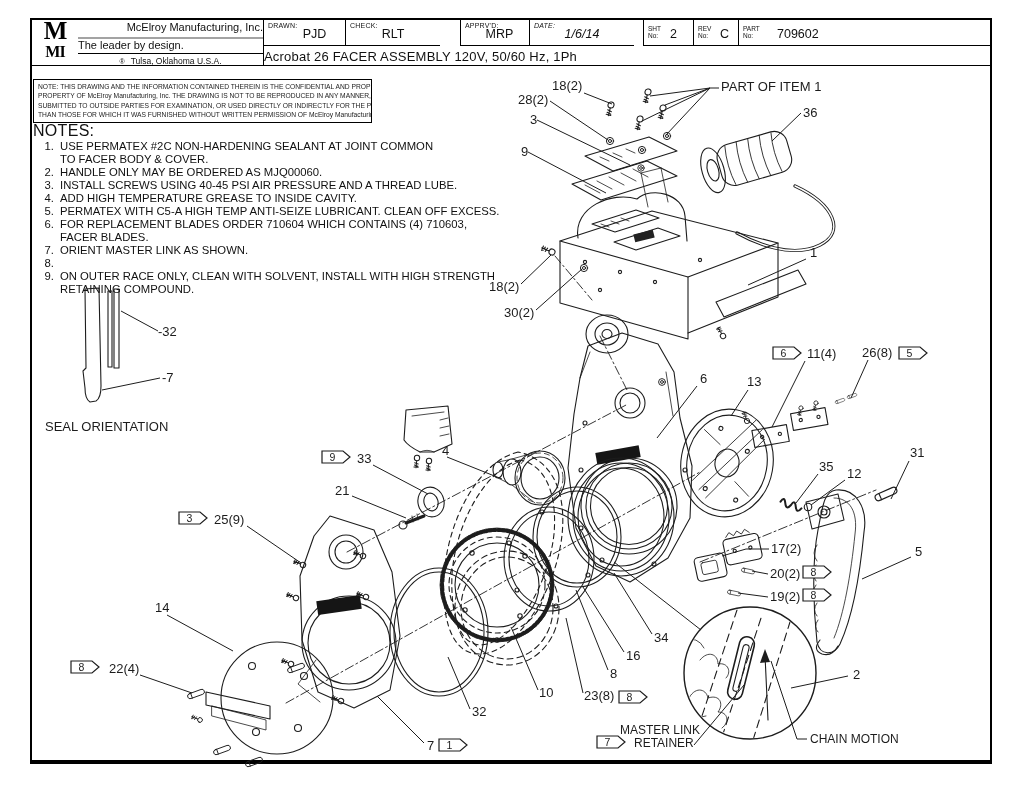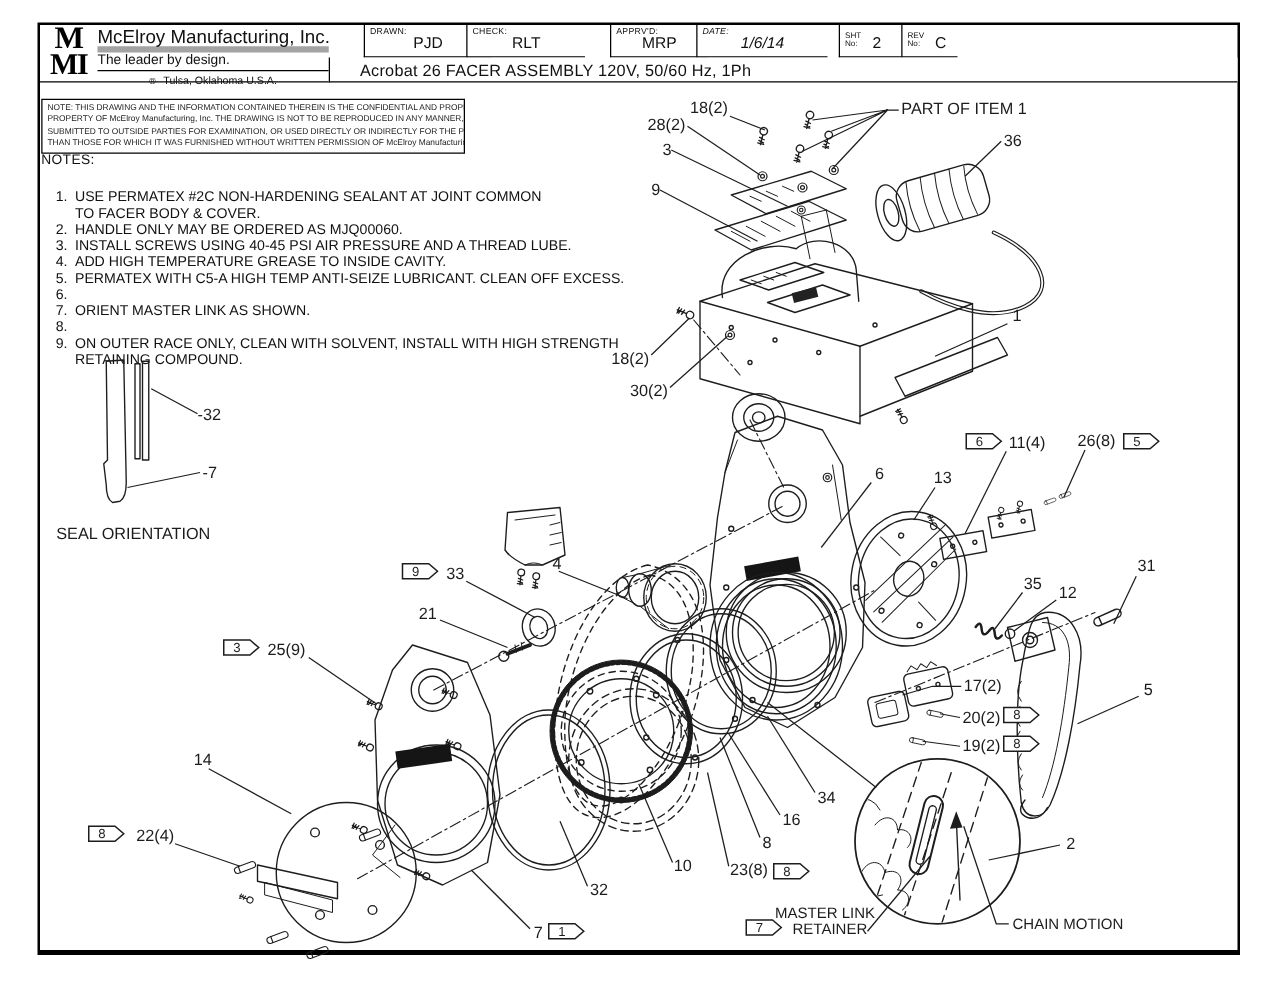--- a/index.html
+++ b/index.html
@@ -2,47 +2,47 @@
 <html><head>
 <meta charset="utf-8">
 <style>
   html,body{margin:0;padding:0;background:#fff;}
   .page{position:relative;width:1024px;height:792px;background:#fff;
         font-family:"Liberation Sans",sans-serif;color:#111;overflow:hidden;}
   .frame{position:absolute;left:30px;top:18px;width:962px;height:746px;
          border:2px solid #000;border-bottom-width:4px;box-sizing:border-box;}
   
   .hcell{position:absolute;top:20px;height:26px;box-sizing:border-box;
-         border-left:1.5px solid #000;border-bottom:1.5px solid #000;background:#fff;margin-left:28px;}
+         border-left:1.5px solid #000;border-bottom:1.5px solid #000;background:#fff;}
   .clabel{position:absolute;top:2px;left:4px;font-size:7px;letter-spacing:.2px;}
   .cvalue{position:absolute;top:7px;left:0;width:100%;text-align:center;font-size:12.5px;}
   .clabel2{position:absolute;top:5px;left:4px;font-size:6.5px;line-height:7px;}
   .cvalue2{position:absolute;top:7px;left:26px;font-size:12.5px;}
   .titlerow{position:absolute;left:263px;top:46px;width:727px;height:20px;box-sizing:border-box;
             border-left:1.5px solid #000;border-bottom:1.5px solid #000;
-            font-size:13px;padding:3px 0 0 24px;letter-spacing:.2px;background:#fff;}
+            font-size:13px;padding:3px 0 0 0;letter-spacing:.2px;background:#fff;}
   .company{position:absolute;left:32px;top:20px;width:231px;height:46px;box-sizing:border-box;
            border-bottom:1.5px solid #000;background:#fff;}
   .logo{position:absolute;left:2px;top:0;width:42px;height:46px;text-align:center;
         font-family:"Liberation Serif",serif;font-weight:bold;color:#000;letter-spacing:-1px;}
   .logo .l1{font-size:25px;line-height:22px;}
-  .logo .l2{font-size:24px;line-height:20px;}
+  .logo .l2{font-size:16px;line-height:20px;}
   .coright{position:absolute;left:46px;top:0;width:185px;}
-  .co1{height:16px;font-size:15px;text-align:left;border-bottom:5px solid #a3a3a3;
+  .co1{height:16px;font-size:11px;text-align:right;border-bottom:2px solid #a3a3a3;
        padding-top:1px;white-space:nowrap;}
   .co2{height:14px;font-size:11px;text-align:left;border-bottom:1px solid #000;white-space:nowrap;}
   .co3{height:13px;font-size:8.5px;text-align:center;padding-top:2px;white-space:nowrap;}
   .co3 .rmark{font-size:7px;margin-right:6px;}
   
   .confnote{position:absolute;left:33px;top:79px;width:339px;height:44px;box-sizing:border-box;
             border:1.3px solid #000;padding:2px 4px;font-size:6.7px;line-height:9.4px;
             white-space:nowrap;overflow:hidden;color:#222;background:#fff;}
   
   .notes{position:absolute;left:33px;top:122px;width:470px;}
-  .nhead{font-size:11px;letter-spacing:.3px;margin-bottom:18px;}
+  .nhead{font-size:16px;letter-spacing:.3px;margin-bottom:0;}
   .note{display:flex;font-size:11.3px;line-height:13px;}
   .nnum{width:21px;text-align:right;margin-right:6px;flex:none;}
   .ntxt{white-space:pre-line;}
   
   svg.draw{position:absolute;left:0;top:0;}
   .d{stroke:#1d1d1d;stroke-width:1.1;fill:none;stroke-linecap:round;stroke-linejoin:round;}
   .thin{stroke-width:.8;}
   .lead{stroke:#1d1d1d;stroke-width:1;fill:none;}
   .ph{stroke:#1d1d1d;stroke-width:.9;fill:none;stroke-dasharray:9 3 2 3;}
   .cdash{stroke-dasharray:5 4;}
@@ -87,20 +87,24 @@
     <div class="cvalue">1/6/14</div>
   </div>
   <div class="hcell" style="left:643px;width:50px;">
     <div class="clabel2"><span>SHT</span><br><span>No:</span></div>
     <div class="cvalue2">2</div>
   </div>
   <div class="hcell" style="left:693px;width:45px;">
     <div class="clabel2"><span>REV</span><br><span>No:</span></div>
     <div class="cvalue2">C</div>
   </div>
+  <div class="hcell" style="left:738px;width:252px;">
+    <div class="clabel2"><span>PART</span><br><span>No:</span></div>
+    <div class="cvalue2" style="left:38px;">709602</div>
+  </div>
   <div class="titlerow">Acrobat 26 FACER ASSEMBLY 120V, 50/60 Hz, 1Ph</div>
 
   <div class="confnote">
     <div>NOTE: THIS DRAWING AND THE INFORMATION CONTAINED THEREIN IS THE CONFIDENTIAL AND PROPRIETARY</div>
     <div>PROPERTY OF McElroy Manufacturing, Inc. THE DRAWING IS NOT TO BE REPRODUCED IN ANY MANNER,</div>
     <div>SUBMITTED TO OUTSIDE PARTIES FOR EXAMINATION, OR USED DIRECTLY OR INDIRECTLY FOR THE PURPOSES OTHER</div>
     <div>THAN THOSE FOR WHICH IT WAS FURNISHED WITHOUT WRITTEN PERMISSION OF McElroy Manufacturing, Inc.</div>
   </div>
 
   <div class="notes">
@@ -121,20 +125,22 @@
     <div class="note">
         <span class="nnum">4.</span>
         <span class="ntxt">ADD HIGH TEMPERATURE GREASE TO INSIDE CAVITY.</span>
       </div>
     <div class="note">
         <span class="nnum">5.</span>
         <span class="ntxt">PERMATEX WITH C5-A HIGH TEMP ANTI-SEIZE LUBRICANT.  CLEAN OFF EXCESS.</span>
       </div>
     <div class="note">
         <span class="nnum">6.</span>
+        <span class="ntxt">FOR REPLACEMENT BLADES ORDER 710604 WHICH CONTAINS (4) 710603,
+FACER BLADES.</span>
       </div>
     <div class="note">
         <span class="nnum">7.</span>
         <span class="ntxt">ORIENT MASTER LINK AS SHOWN.</span>
       </div>
     <div class="note">
         <span class="nnum">8.</span>
       </div>
     <div class="note">
         <span class="nnum">9.</span>

